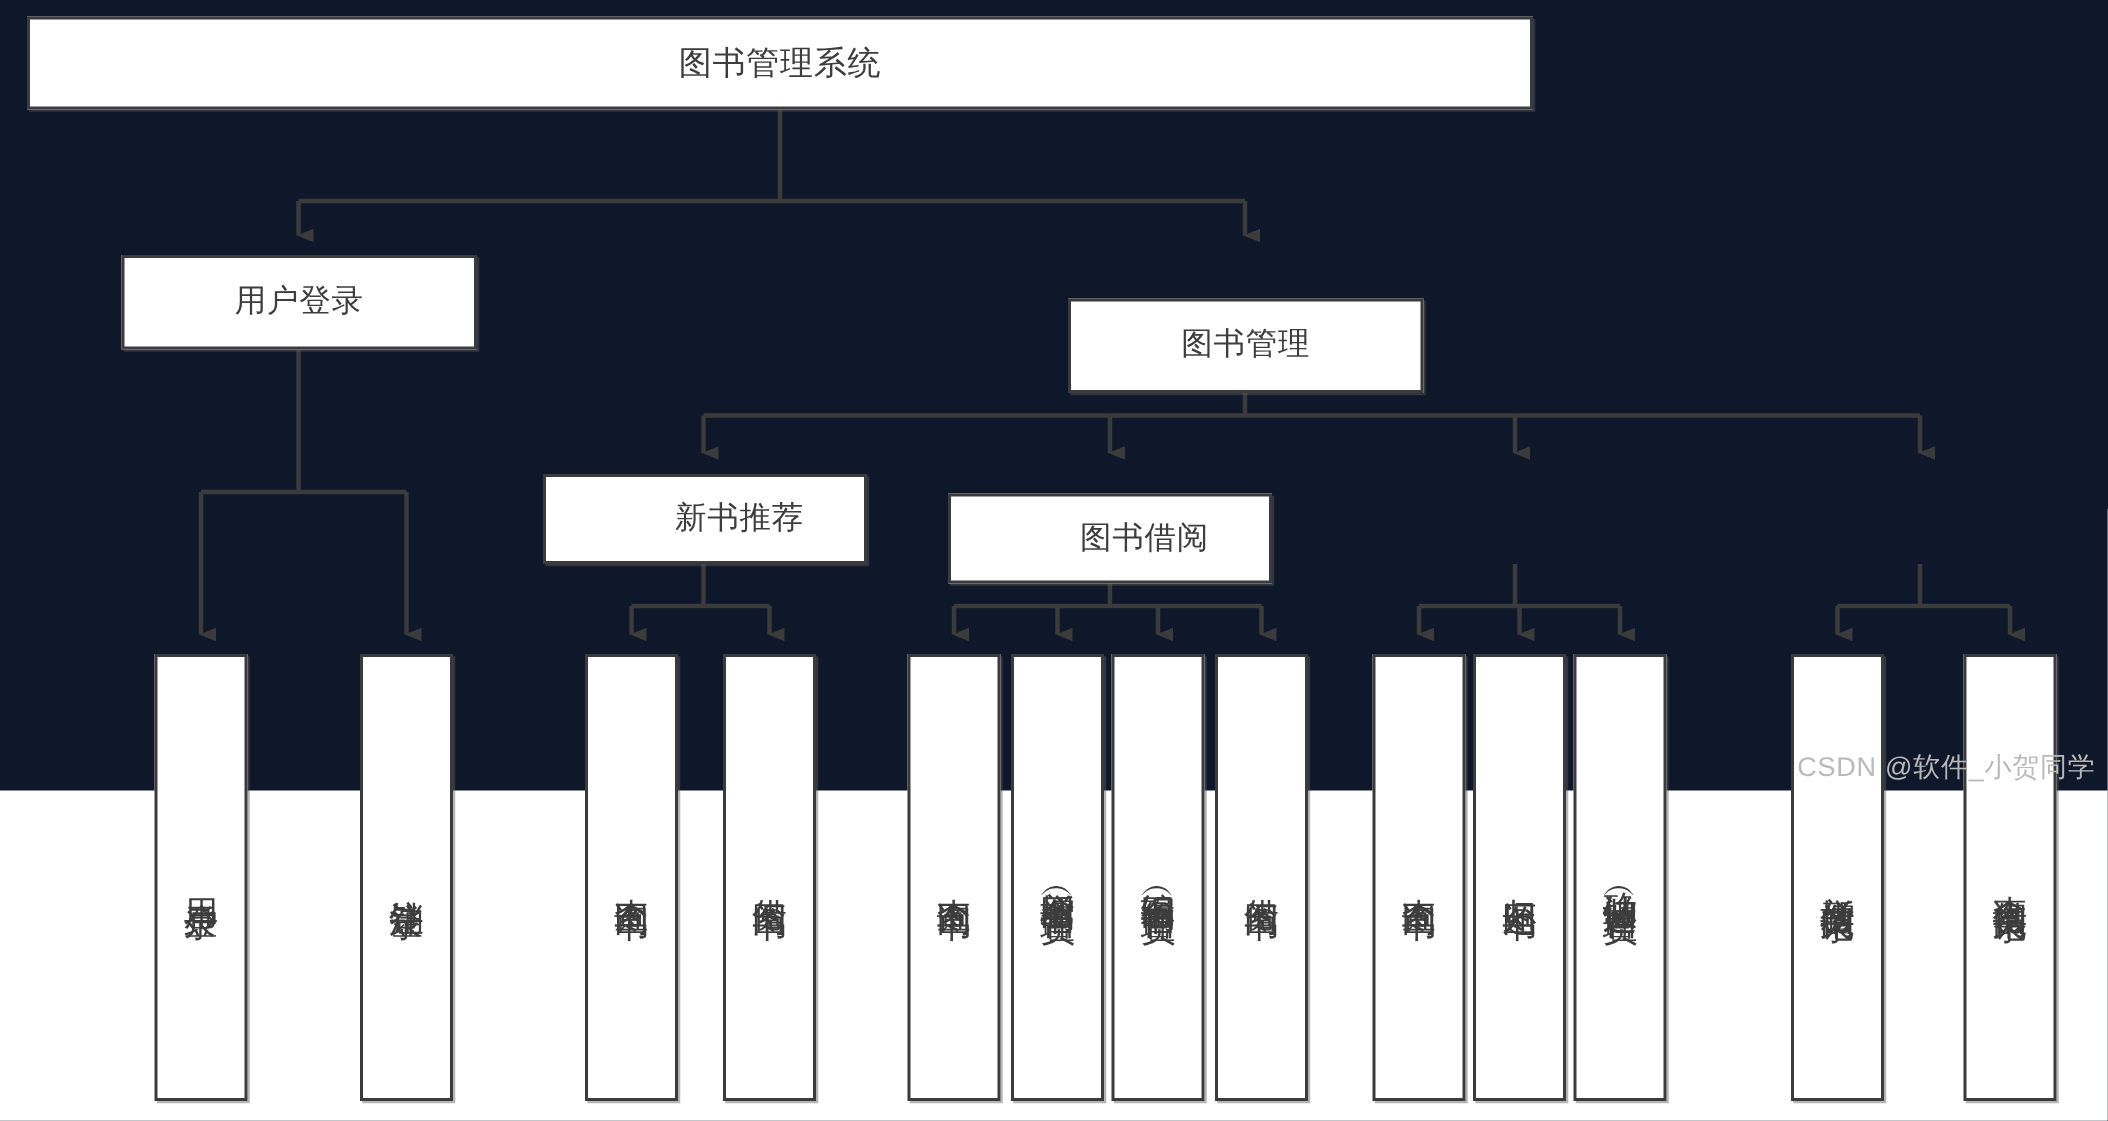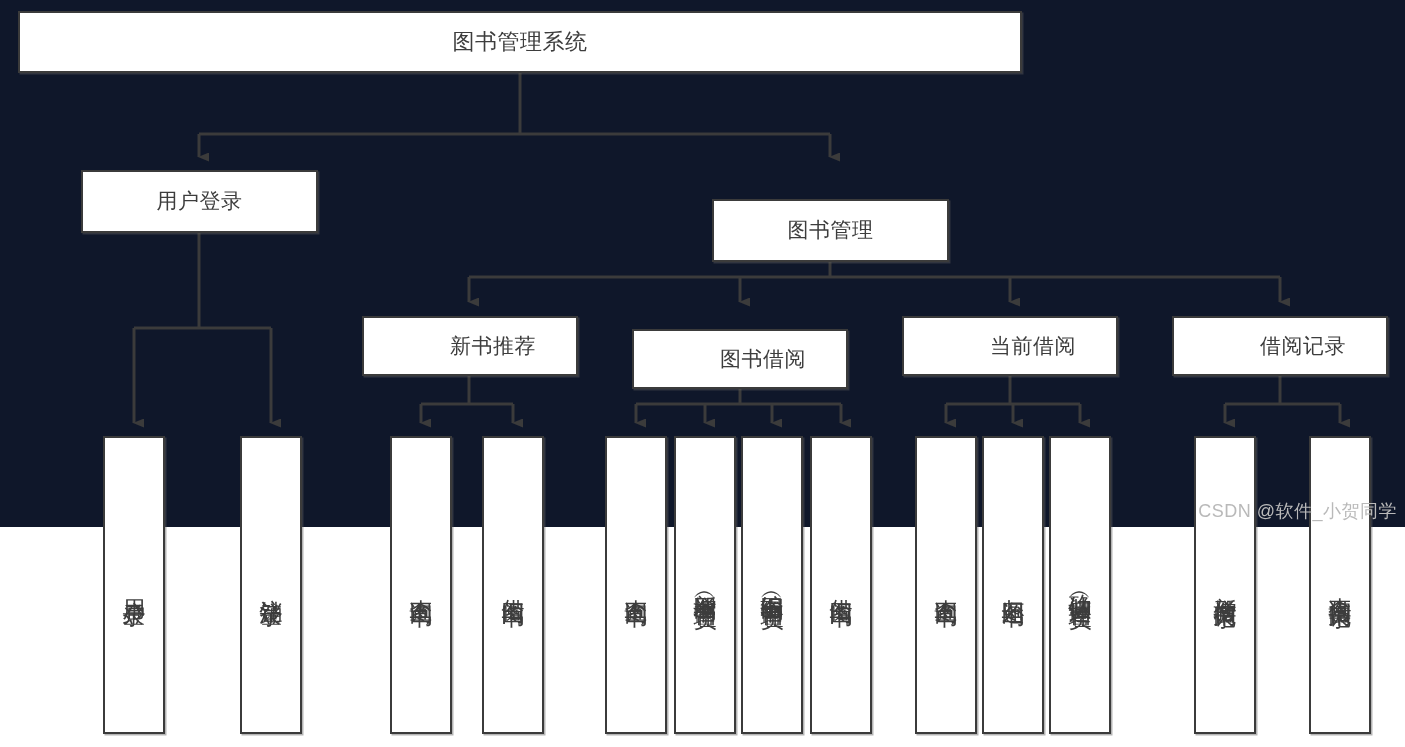--- a/index.html
+++ b/index.html
@@ -132,26 +132,20 @@
   <div class="node-box level-2" style="left:712px; top:170px; width:237px; height:63px;margin-top:29px;">
     <span class="node-label">图书管理</span>
   </div>
 
   <div class="node-box level-3" style="left:362px; top:316px; width:216px; height:60px;">
     <span class="node-label">新书推荐</span>
   </div>
   <div class="node-box level-3" style="left:632px; top:329px; width:216px; height:60px;align-items:center;">
     <span class="node-label">图书借阅</span>
   </div>
-  <div class="node-box level-3" style="left:902px; top:316px; width:216px; height:60px;">
-    <span class="node-label">当前借阅</span>
-  </div>
-  <div class="node-box level-3" style="left:1172px; top:316px; width:216px; height:60px;">
-    <span class="node-label">借阅记录</span>
-  </div>
 
   <div class="node-box leaf" style="left:103px; top:436px; width:62px; height:298px;">
     <span class="node-label">用户登录</span>
   </div>
   <div class="node-box leaf" style="left:240px; top:436px; width:62px; height:298px;">
     <span class="node-label">注销登录</span>
   </div>
 
   <div class="node-box leaf" style="left:390px; top:436px; width:62px; height:298px;">
     <span class="node-label">查询图书</span>

